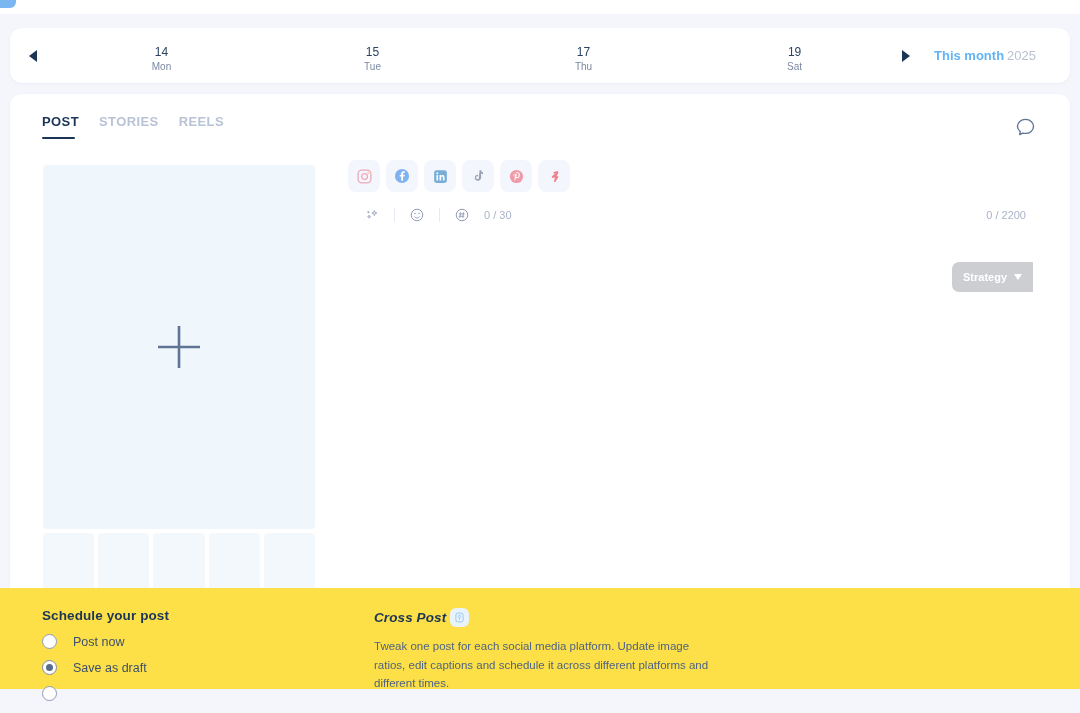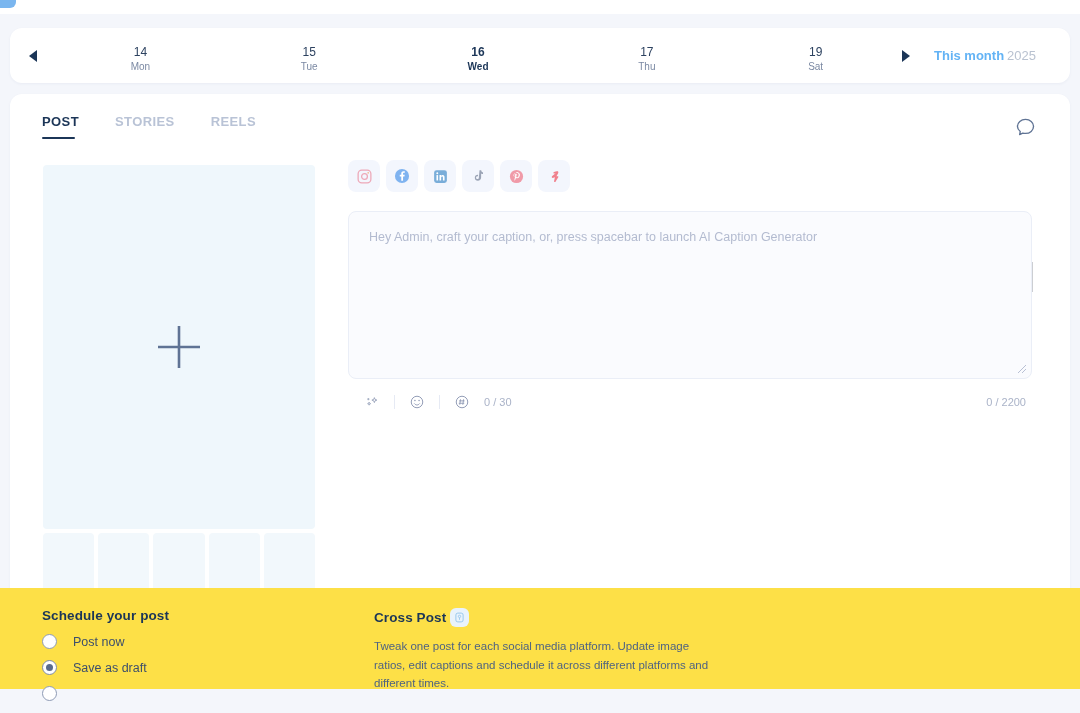--- a/index.html
+++ b/index.html
@@ -47,21 +47,21 @@
   .month-label { font-size: 13px; font-weight: 700; color: #63b3f5; white-space: nowrap; }
   .month-label .yr { color: #b9c2d0; font-weight: 400; margin-left: 3px; }
 
   
   .main-card {
     position: absolute; left: 10px; top: 94px; width: 1060px; height: 518px;
     background: #ffffff; border-radius: 12px 12px 0 0;
     box-shadow: 0 1px 3px rgba(40,60,110,.05);
   }
 
-  .tabs { position: absolute; left: 32px; top: 20px; display: flex; gap: 36px; }
+  .tabs { position: absolute; left: 32px; top: 20px; display: flex; gap: 20px; }
   .tab {
     font-size: 13px; font-weight: 700; letter-spacing: .4px;
     color: #b9c3d6; cursor: pointer; padding-bottom: 10px; position: relative;
   }
   .tab.active { color: #1b3557; }
   .tab.active::after {
     content: ""; position: absolute; left: 0; right: 4px; bottom: 0;
     height: 2px; background: #1b3557; border-radius: 2px;
   }
 
@@ -135,21 +135,21 @@
     display: flex; align-items: center; justify-content: center;
     flex: none; cursor: pointer;
   }
   .radio.on { border-color: #7f8ca6; }
   .radio.on::after {
     content: ""; width: 7px; height: 7px; border-radius: 50%; background: #5a6b8c;
   }
   .radio-label { font-size: 12.5px; color: #3d4f6b; cursor: pointer; }
 
   .cross { position: absolute; left: 374px; top: 20px; width: 340px; }
-  .cross-head { display: flex; align-items: center; gap: 4px; }
+  .cross-head { display: flex; align-items: center; gap: 4px; font-style: italic; }
   .cross-badge {
     width: 19px; height: 19px; border-radius: 6px; background: #e9f3fc;
     display: flex; align-items: center; justify-content: center;
   }
   .cross p {
     margin-top: 10px; font-size: 11.5px; color: #4f6381; line-height: 1.62;
   }
 </style>
 </head>
 <body>
@@ -166,24 +166,20 @@
   </div>
 
   <div class="days">
     <div class="day">
       <div class="num">14</div>
       <div class="dow">Mon</div>
     </div>
     <div class="day">
       <div class="num">15</div>
       <div class="dow">Tue</div>
-    </div>
-    <div class="day active">
-      <div class="num">16</div>
-      <div class="dow">Wed</div>
     </div>
     <div class="day">
       <div class="num">17</div>
       <div class="dow">Thu</div>
     </div>
     <div class="day">
       <div class="num">19</div>
       <div class="dow">Sat</div>
     </div>
   </div>
@@ -272,27 +268,20 @@
       </div>
     </div>
 
     <div class="strategy-btn">
       <span>Strategy</span>
       <svg width="8" height="6" viewBox="0 0 8 6">
         <path d="M0 0 L8 0 L4 6 Z" fill="#ffffff"></path>
       </svg>
     </div>
 
-    <div class="caption-box">
-      <div class="caption-ph">Hey Admin, craft your caption, or, press spacebar to launch AI Caption Generator</div>
-      <svg class="resize-grip" width="10" height="10" viewBox="0 0 10 10">
-        <line x1="9" y1="1" x2="1" y2="9" stroke="#b8c0d4" stroke-width="1"></line>
-        <line x1="9" y1="5" x2="5" y2="9" stroke="#b8c0d4" stroke-width="1"></line>
-      </svg>
-    </div>
 
     <div class="caption-tools">
       <div class="tool">
         <svg width="15" height="15" viewBox="0 0 20 20">
           <path d="M12.5 3.5l.9 2.4 2.4.9-2.4.9-.9 2.4-.9-2.4-2.4-.9 2.4-.9z" fill="none" stroke="#8e99b4" stroke-width="1.1" stroke-linejoin="round"></path>
           <path d="M5.5 9.5l.55 1.5 1.5.55-1.5.55-.55 1.5-.55-1.5-1.5-.55 1.5-.55z" fill="none" stroke="#8e99b4" stroke-width="1" stroke-linejoin="round"></path>
           <line x1="4.4" y1="4" x2="4.4" y2="7" stroke="#8e99b4" stroke-width="1"></line>
           <line x1="3" y1="5.5" x2="6" y2="5.5" stroke="#8e99b4" stroke-width="1"></line>
         </svg>
       </div>

